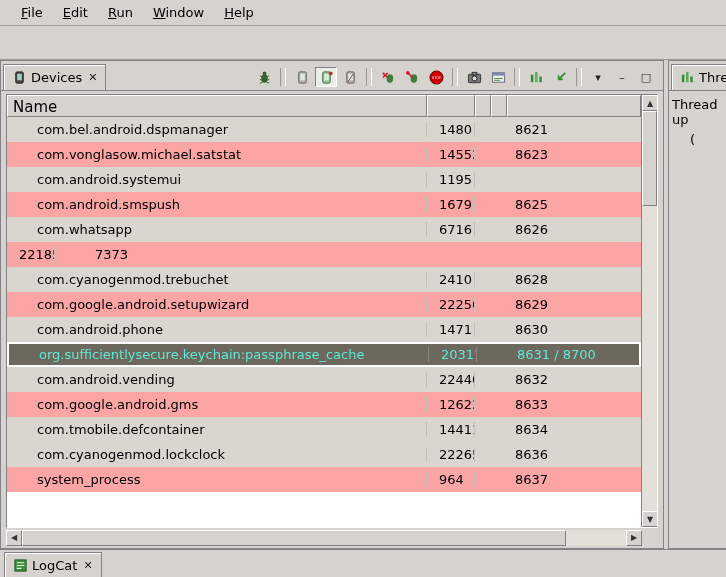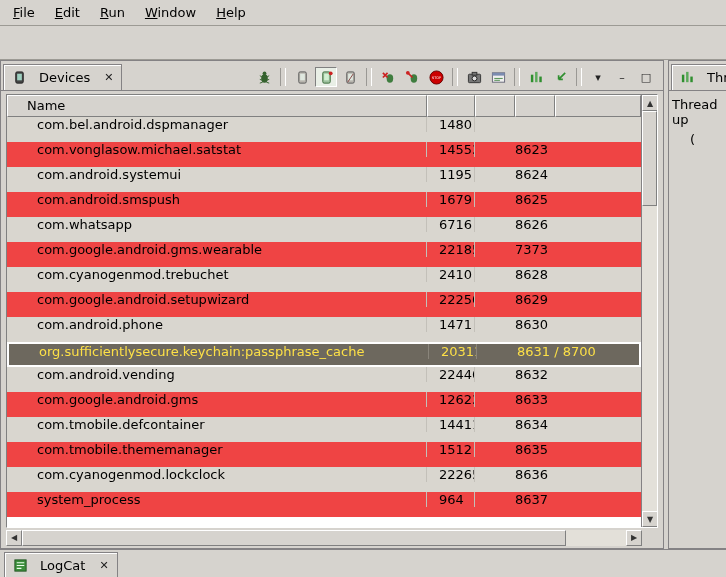--- a/index.html
+++ b/index.html
@@ -1,61 +1,61 @@
 <!DOCTYPE html>
 <html><head>
 <meta charset="utf-8">
 <style>
   *{box-sizing:border-box;margin:0;padding:0}
   html,body{width:726px;height:577px;overflow:hidden}
   body{font-family:"DejaVu Sans","Liberation Sans",sans-serif;font-size:13px;background:#d6d3ce;color:#000}
 
-  .menu-bar{height:26px;display:flex;align-items:center;padding:0 4px;gap:2px;border-bottom:1px solid #9c9a94;background:#d6d3ce}
+  .menu-bar{height:26px;display:flex;align-items:center;padding:0 12px;gap:2px;border-bottom:1px solid #9c9a94;background:#d6d3ce}
   .menu-item{padding:3px 9px;cursor:default;white-space:nowrap}
   .mn{text-decoration:underline}
 
   .main-toolbar{height:34px;border-bottom:1px solid #9c9a94;background:#d6d3ce}
 
   .workspace{display:flex;height:489px}
   .devices-panel{width:664px;border:1px solid #848284;display:flex;flex-direction:column;background:#d6d3ce}
   .sash{width:4px;background:#d6d3ce}
   .threads-panel{flex:1;border:1px solid #848284;border-right:none;background:#d6d3ce;overflow:hidden}
 
   .panel-tabbar{height:30px;display:flex;align-items:flex-end;padding:2px 2px 0 2px;border-bottom:1px solid #848284;background:#d6d3ce;overflow:hidden}
-  .tab{height:26px;display:flex;align-items:center;gap:12px;padding:0 8px;background:#d6d3ce;border:1px solid #848284;border-bottom:none;box-shadow:inset 1px 1px 0 #ffffff;white-space:nowrap}
+  .tab{height:26px;display:flex;align-items:center;gap:4px;padding:0 8px;background:#d6d3ce;border:1px solid #848284;border-bottom:none;box-shadow:inset 1px 1px 0 #ffffff;white-space:nowrap}
   .tab-close{font-size:11px;margin-left:2px;cursor:default;color:#222}
   .tab-icon{width:15px;height:15px;display:inline-block}
   .tab-icon svg{width:15px;height:15px;display:block}
 
   .dtoolbar{margin-left:auto;display:flex;align-items:center;gap:2px;padding:0 4px 3px 0}
   .tbtn{width:22px;height:20px;display:flex;align-items:center;justify-content:center;cursor:default}
   .tbtn svg{width:15px;height:15px;display:block}
   .tbtn.pressed{background:#e9efe6;border:1px solid;border-color:#808080 #ffffff #ffffff #808080}
   .glyphbtn{font-size:11px;color:#222}
   .tsep{width:6px;height:18px;border-left:1px solid #9a9894;border-right:1px solid #ffffff;margin:0 3px}
 
   .table-wrap{flex:1;margin:3px 5px 0 5px;display:flex;border:1px solid;border-color:#808080 #ffffff #ffffff #808080;background:#ffffff;overflow:hidden}
   .tmain{flex:1;display:flex;flex-direction:column;overflow:hidden}
   .thead{height:22px;display:flex;background:#d6d3ce;flex:none}
-  .hcell{border:1px solid;border-color:#ffffff #808080 #808080 #ffffff;padding:2px 19px;font-size:13px;overflow:hidden;white-space:nowrap;cursor:default}
+  .hcell{border:1px solid;border-color:#ffffff #808080 #808080 #ffffff;padding:2px 5px;font-size:15px;overflow:hidden;white-space:nowrap;cursor:default}
   .c-name{width:420px;flex:none}
   .c-pid{width:48px;flex:none}
   .c-c3{width:16px;flex:none}
   .c-c4{width:16px;flex:none}
   .c-port{flex:1}
   .tbody{flex:1;background:#ffffff;overflow:hidden}
-  .trow{height:25px;display:flex;align-items:flex-start;cursor:default}
+  .trow{height:25px;display:flex;align-items:center;cursor:default}
   .trow.even{background:#d9d6cf}
-  .trow.odd{background:#ef4444}
+  .trow.odd{background:#fca5a5}
   .cell{display:flex;align-items:center;overflow:hidden;white-space:nowrap;font-size:13px}
   .cell.c-name{padding-left:30px;border-right:1px solid #c3c0b9}
   .cell.c-pid{padding-left:12px;border-right:1px solid #c3c0b9}
   .cell.c-c3,.cell.c-c4{border-right:1px solid #c3c0b9}
   .cell.c-port{padding-left:8px}
-  .trow.sel{background:#6d685e;color:#fde047;border:2px solid #ffffff}
+  .trow.sel{background:#6d685e;color:#5eead4;border:2px solid #ffffff}
   .trow.sel .cell{border-right-color:#8a857b}
 
   .vscroll{width:16px;flex:none;display:flex;flex-direction:column;background:#d9d6cf;border-left:1px solid #848284}
   .sbtn{width:16px;height:16px;flex:none;background:#d6d3ce;border:1px solid;border-color:#ffffff #808080 #808080 #ffffff;font-size:8px;display:flex;align-items:center;justify-content:center;color:#333;cursor:default}
   .vtrack{flex:1;position:relative;background:#e3e0d9}
   .vthumb{position:absolute;top:0;left:0;right:0;height:95px;background:#d6d3ce;border:1px solid;border-color:#ffffff #808080 #808080 #ffffff}
 
   .hscroll{height:17px;margin:1px 5px 2px 5px;display:flex;align-items:center}
   .hbtn{width:16px;height:16px}
   .htrack{flex:1;position:relative;height:16px;background:#e3e0d9}
@@ -188,51 +188,50 @@
               <div class="hcell c-c3"></div>
               <div class="hcell c-c4"></div>
               <div class="hcell c-port"></div>
             </div>
           <div class="tbody">
               <div class="trow even">
                 <div class="cell c-name">com.bel.android.dspmanager</div>
                 <div class="cell c-pid">1480</div>
                 <div class="cell c-c3"></div>
                 <div class="cell c-c4"></div>
+                <div class="cell c-port">8621</div>
               </div>
               <div class="trow odd">
                 <div class="cell c-name">com.vonglasow.michael.satstat</div>
                 <div class="cell c-pid">14553</div>
                 <div class="cell c-c3"></div>
                 <div class="cell c-c4"></div>
                 <div class="cell c-port">8623</div>
               </div>
               <div class="trow even">
                 <div class="cell c-name">com.android.systemui</div>
                 <div class="cell c-pid">1195</div>
                 <div class="cell c-c3"></div>
                 <div class="cell c-c4"></div>
-                <div class="cell c-port">8624</div>
               </div>
               <div class="trow odd">
                 <div class="cell c-name">com.android.smspush</div>
                 <div class="cell c-pid">1679</div>
                 <div class="cell c-c3"></div>
                 <div class="cell c-c4"></div>
                 <div class="cell c-port">8625</div>
               </div>
               <div class="trow even">
                 <div class="cell c-name">com.whatsapp</div>
                 <div class="cell c-pid">6716</div>
                 <div class="cell c-c3"></div>
                 <div class="cell c-c4"></div>
                 <div class="cell c-port">8626</div>
               </div>
               <div class="trow odd">
-                <div class="cell c-name">com.google.android.gms.wearable</div>
                 <div class="cell c-pid">22185</div>
                 <div class="cell c-c3"></div>
                 <div class="cell c-c4"></div>
                 <div class="cell c-port">7373</div>
               </div>
               <div class="trow even">
                 <div class="cell c-name">com.cyanogenmod.trebuchet</div>
                 <div class="cell c-pid">2410</div>
                 <div class="cell c-c3"></div>
                 <div class="cell c-c4"></div>
@@ -272,27 +271,20 @@
                 <div class="cell c-c3"></div>
                 <div class="cell c-c4"></div>
                 <div class="cell c-port">8633</div>
               </div>
               <div class="trow even">
                 <div class="cell c-name">com.tmobile.defcontainer</div>
                 <div class="cell c-pid">14411</div>
                 <div class="cell c-c3"></div>
                 <div class="cell c-c4"></div>
                 <div class="cell c-port">8634</div>
-              </div>
-              <div class="trow odd">
-                <div class="cell c-name">com.tmobile.thememanager</div>
-                <div class="cell c-pid">1512</div>
-                <div class="cell c-c3"></div>
-                <div class="cell c-c4"></div>
-                <div class="cell c-port">8635</div>
               </div>
               <div class="trow even">
                 <div class="cell c-name">com.cyanogenmod.lockclock</div>
                 <div class="cell c-pid">22265</div>
                 <div class="cell c-c3"></div>
                 <div class="cell c-c4"></div>
                 <div class="cell c-port">8636</div>
               </div>
               <div class="trow odd">
                 <div class="cell c-name">system_process</div>

